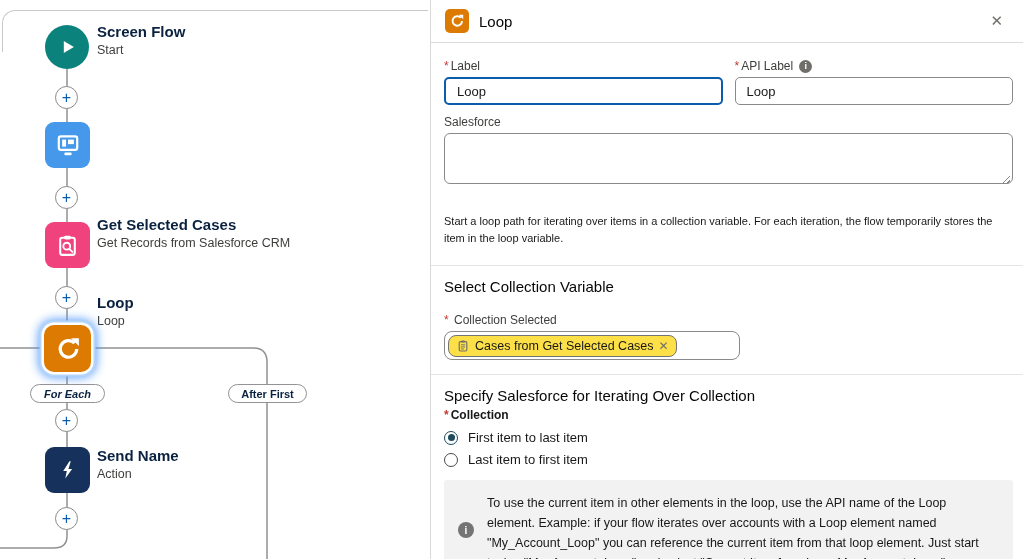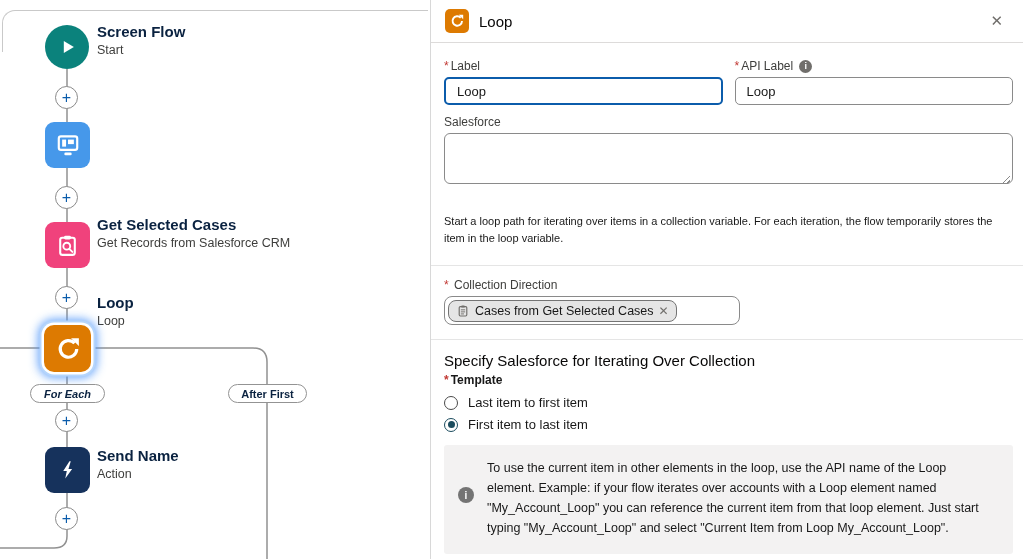--- a/index.html
+++ b/index.html
@@ -64,21 +64,21 @@
     clip-path:polygon(100% 0, 100% 100%, 0 100%); pointer-events:none; }
   .help-text { margin:25px 0 18px; font-size:11px; line-height:1.55; color:#181818; max-width:560px; }
 
   .divider { border:none; border-top:1px solid #e5e5e5; }
 
   .sec { padding:12px 10px 14px 13px; }
   .sec-heading { font-size:15px; color:#080707; margin-bottom:18px; }
   .combo { width:296px; height:29px; border:1px solid #8a8a8a; border-radius:8px;
     display:flex; align-items:center; padding:0 3px; background:#fff; cursor:text; }
   .token { display:inline-flex; align-items:center; gap:5px; border:1px solid #747474;
-    border-radius:8px; height:22px; padding:0 7px; background:#e5e5e5; }
+    border-radius:8px; height:22px; padding:0 7px; background:#fde047; }
   .token-label { font-size:12.5px; color:#181818; white-space:nowrap; }
   .token-x { font-size:12px; color:#706e6b; cursor:pointer; }
 
   .dir-label { font-size:12px; font-weight:700; color:#181818; margin:-6px 0 8px;
     display:flex; align-items:center; }
   .radio-row { display:flex; align-items:center; gap:10px; margin-bottom:7px; cursor:pointer; }
   .radio { width:14px; height:14px; border-radius:50%; background:#fff; flex:0 0 auto;
     display:flex; align-items:center; justify-content:center; }
   .radio.sel { border:1.5px solid #1b4c5e; }
   .radio.sel i { width:7px; height:7px; border-radius:50%; background:#1b4c5e; display:block; }
@@ -234,54 +234,55 @@
         <span class="resize-grip"></span>
       </div>
     </div>
 
     <p class="help-text">Start a loop path for iterating over items in a collection variable. For each iteration, the flow temporarily stores the item in the loop variable.</p>
   </div>
 
   <hr class="divider">
 
   <div class="sec">
+    <div class="sec-heading">Select Collection Variable</div>
     <div class="flabel">
       <span class="req">*</span>&nbsp;
-      <span>Collection Direction</span>
+      <span>Collection Selected</span>
     </div>
     <div class="combo">
       <span class="token">
         <svg width="14" height="14" viewBox="0 0 24 24">
           <rect x="5.5" y="4.5" width="13" height="16" rx="2" fill="none" stroke="#706e6b" stroke-width="2"></rect>
           <rect x="9" y="2.6" width="6" height="3.6" rx="1.2" fill="#706e6b"></rect>
           <path d="M9 10h6M9 13.5h6M9 17h4" stroke="#706e6b" stroke-width="1.6" stroke-linecap="round"></path>
         </svg>
         <span class="token-label">Cases from Get Selected Cases</span>
         <span class="token-x">✕</span>
       </span>
     </div>
   </div>
 
   <hr class="divider">
 
   <div class="sec" style="padding-bottom:0">
     <div class="sec-heading" style="margin-bottom:10px">Specify Salesforce for Iterating Over Collection</div>
     <div class="dir-label">
       <span class="req">*</span>
-      <span>Template</span>
-    </div>
-    <div class="radio-row">
-      <span class="radio unsel"></span>
-      <span class="radio-label">Last item to first item</span>
+      <span>Collection</span>
     </div>
     <div class="radio-row">
       <span class="radio sel">
           <i></i>
         </span>
       <span class="radio-label">First item to last item</span>
     </div>
+    <div class="radio-row">
+      <span class="radio unsel"></span>
+      <span class="radio-label">Last item to first item</span>
+    </div>
   </div>
 
   <div class="info-box">
     <i class="info-i">i</i>
     <div class="info-text">To use the current item in other elements in the loop, use the API name of the Loop element. Example: if your flow iterates over accounts with a Loop element named "My_Account_Loop" you can reference the current item from that loop element. Just start typing "My_Account_Loop" and select "Current Item from Loop My_Account_Loop".</div>
   </div>
 </div>
 
 </body></html>

